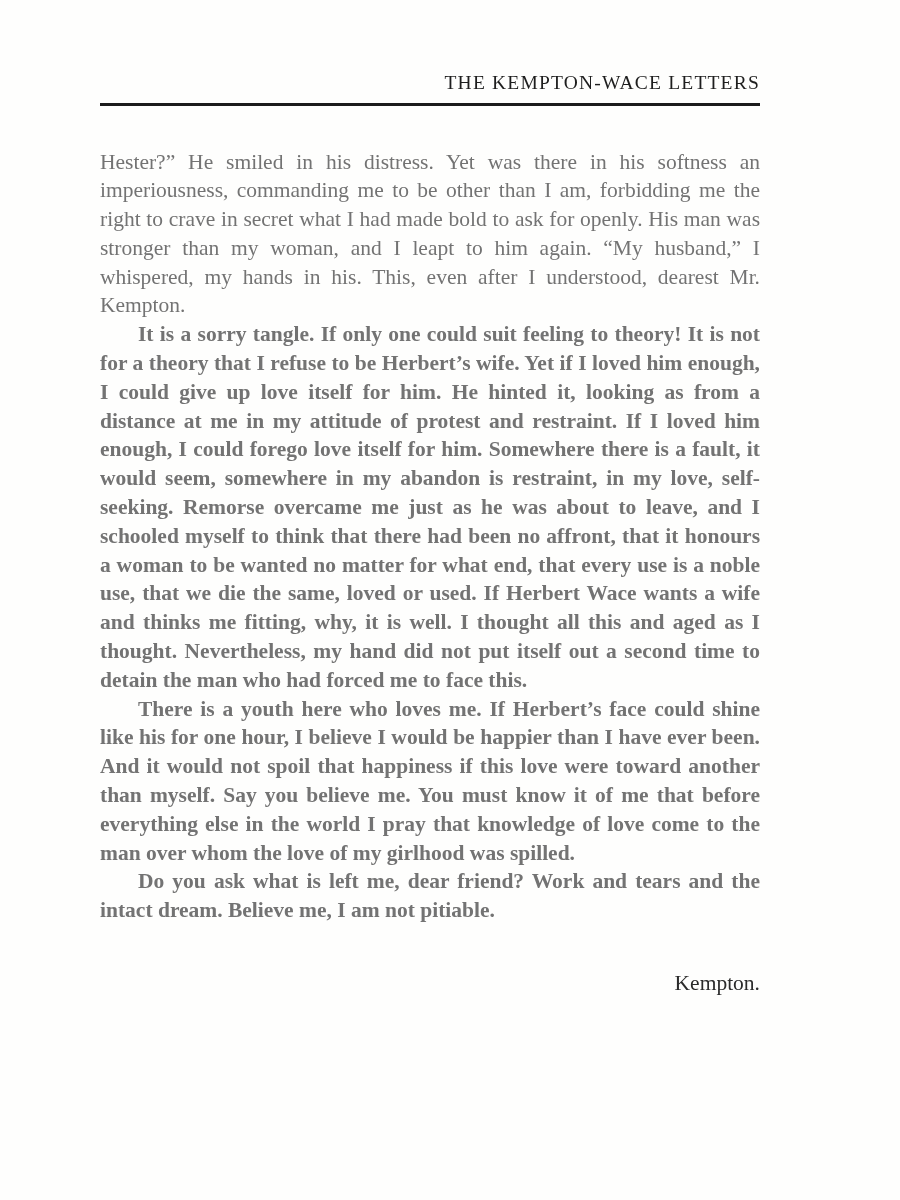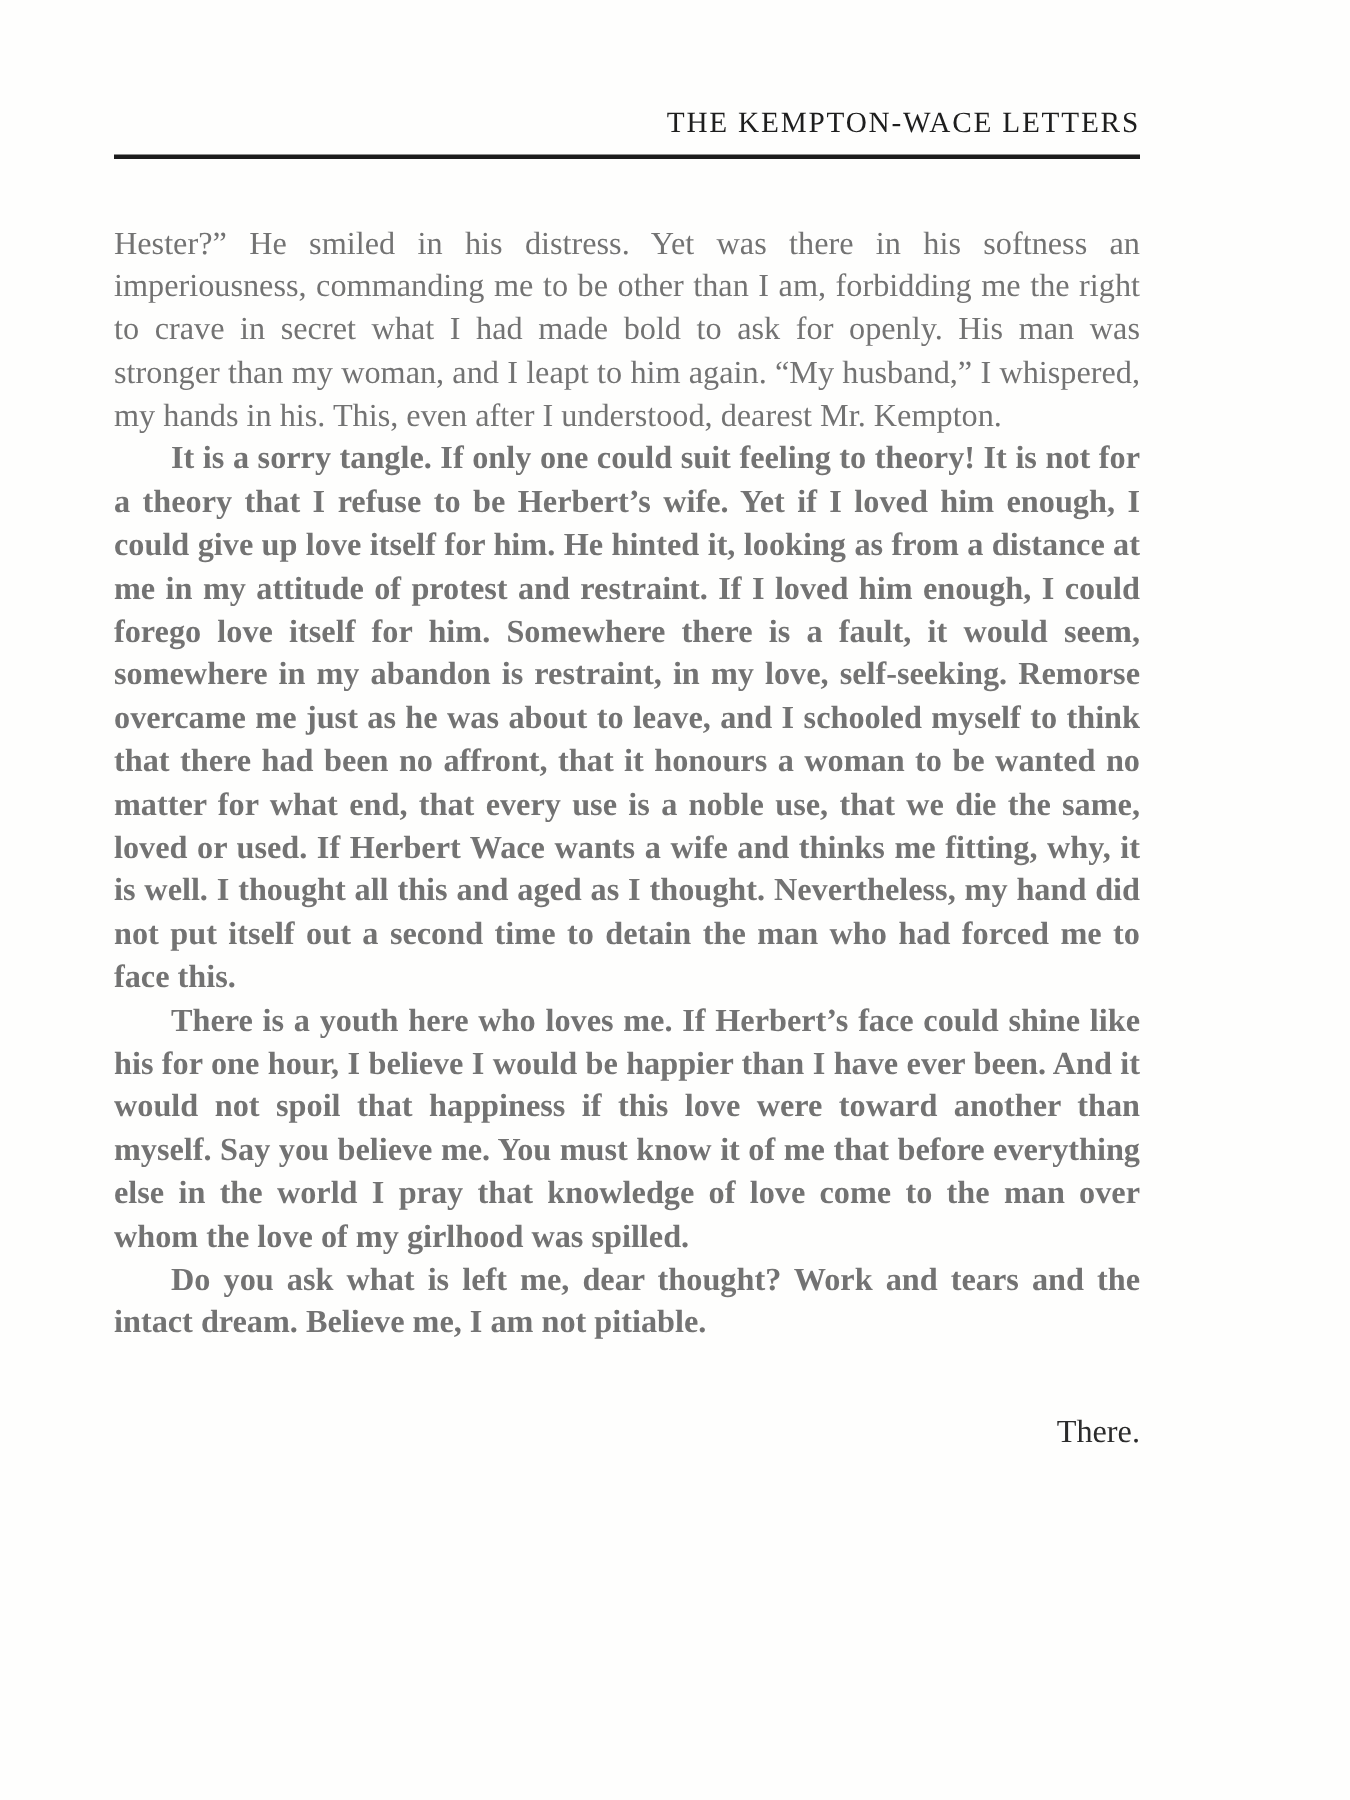--- a/index.html
+++ b/index.html
@@ -13,21 +13,21 @@
     width: 900px;
     height: 1200px;
     margin: 0 auto;
     background: #fefefd;
     font-family: "Liberation Serif", "DejaVu Serif", serif;
     color: #262626;
     overflow: hidden;
   }
 
   .content {
-    padding: 72px 140px 0 76px;
+    padding: 72px 140px 0 100px;
   }
 
   .running-head {
     text-align: right;
     font-size: 19.5px;
     letter-spacing: 1.2px;
     color: #1e1e1e;
     padding-bottom: 9px;
     white-space: nowrap;
   }
@@ -70,19 +70,19 @@
   <div class="content">
 
     <div class="running-head">THE KEMPTON-WACE LETTERS</div>
 
     <div class="head-rule"></div>
 
     <div class="body-text">
       <p>Hester?” He smiled in his distress. Yet was there in his softness an imperiousness, commanding me to be other than I am, forbidding me the right to crave in secret what I had made bold to ask for openly. His man was stronger than my woman, and I leapt to him again. “My husband,” I whispered, my hands in his. This, even after I understood, dearest Mr. Kempton.</p>
       <p class="indent">It is a sorry tangle. If only one could suit feeling to theory! It is not for a theory that I refuse to be Herbert’s wife. Yet if I loved him enough, I could give up love itself for him. He hinted it, looking as from a distance at me in my attitude of protest and restraint. If I loved him enough, I could forego love itself for him. Somewhere there is a fault, it would seem, somewhere in my abandon is restraint, in my love, self-seeking. Remorse overcame me just as he was about to leave, and I schooled myself to think that there had been no affront, that it honours a woman to be wanted no matter for what end, that every use is a noble use, that we die the same, loved or used. If Herbert Wace wants a wife and thinks me fitting, why, it is well. I thought all this and aged as I thought. Nevertheless, my hand did not put itself out a second time to detain the man who had forced me to face this.</p>
       <p class="indent">There is a youth here who loves me. If Herbert’s face could shine like his for one hour, I believe I would be happier than I have ever been. And it would not spoil that happiness if this love were toward another than myself. Say you believe me. You must know it of me that before everything else in the world I pray that knowledge of love come to the man over whom the love of my girlhood was spilled.</p>
-      <p class="indent">Do you ask what is left me, dear thought? Work and tears and the intact dream. Believe me, I am not pitiable.</p>
+      <p class="indent">Do you ask what is left me, dear friend? Work and tears and the intact dream. Believe me, I am not pitiable.</p>
     </div>
 
-    <div class="signature">There.</div>
+    <div class="signature">Kempton.</div>
 
   </div>
 </div>
 
 </body></html>

